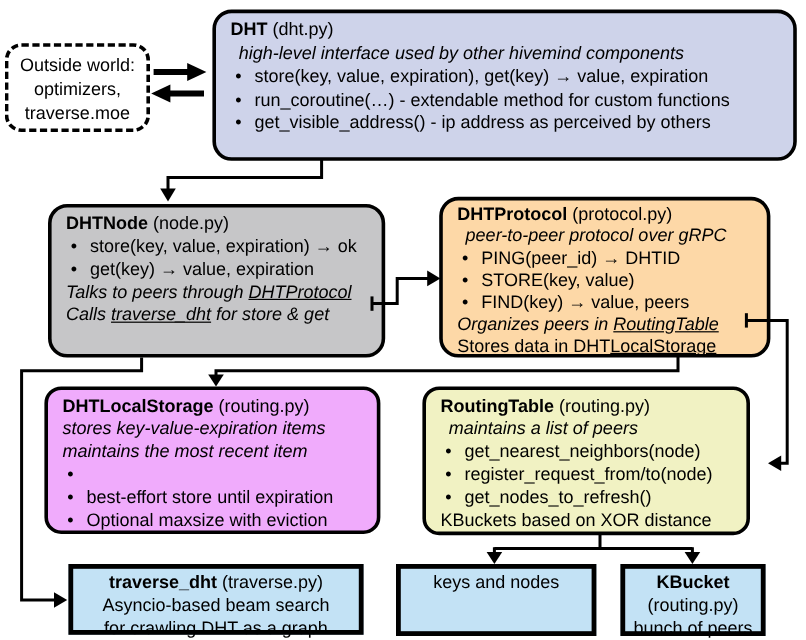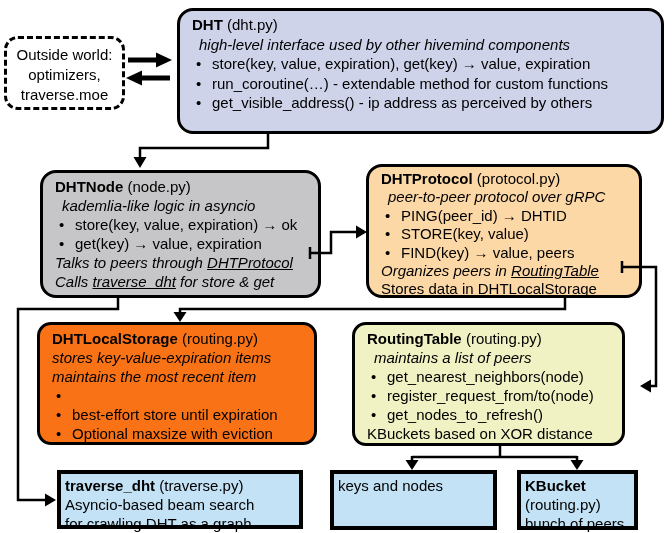--- a/index.html
+++ b/index.html
@@ -11,30 +11,30 @@
   .box{
     position:absolute;box-sizing:border-box;border:3.5px solid #000;
     border-radius:16px;padding:4px 10px 0 12px;line-height:19px;background:#fff;
   }
   .b{font-weight:bold;}
   .it{font-style:italic;}
   .u{text-decoration:underline;}
   .ind{padding-left:7px;}
   .row{display:flex;}
   .bu{width:16px;flex:0 0 16px;padding-left:4px;}
-  .center{}
+  .center{text-align:center;}
   .sq{border-radius:0;border-width:4px;padding:2px 4px;}
   #outside-box{
     left:4px;top:36px;width:121px;height:74px;border:3.5px dashed #000;
     border-radius:14px;text-align:center;padding:6px 2px 0 2px;line-height:20px;
   }
   #dht-box{left:177px;top:8px;width:487px;height:126px;background:#ced3ea;line-height:19.5px;}
   #node-box{left:40px;top:170px;width:281px;height:128px;background:#c6c6c8;}
   #protocol-box{left:366px;top:164px;width:276px;height:134px;background:#fdd8a7;line-height:18.4px;padding-top:3px;}
-  #storage-box{left:37px;top:322px;width:280px;height:123px;background:#f97316;border-radius:14px;}
+  #storage-box{left:37px;top:322px;width:280px;height:123px;background:#f0abfc;border-radius:14px;}
   #routing-box{left:352px;top:322px;width:273px;height:124px;background:#f1f2c3;border-radius:14px;}
   #traverse-box{left:57px;top:470px;width:246px;height:59px;background:#c3e2f5;white-space:nowrap;}
   #dhtid-box{left:330px;top:470px;width:167px;height:60px;background:#c3e2f5;white-space:nowrap;}
   #kbucket-box{left:517px;top:470px;width:121px;height:60px;background:#c3e2f5;white-space:nowrap;}
   #arrow-layer{position:absolute;left:0;top:0;width:672px;height:533px;pointer-events:none;}
   #arrow-layer path{fill:none;stroke:#000;stroke-width:2.5;}
   #arrow-layer path.fat{stroke-width:5;}
   #arrow-layer polygon{fill:#000;stroke:none;}
 </style>
 </head>
@@ -58,21 +58,20 @@
       <span>run_coroutine(…) - extendable method for custom functions</span>
     </div>
   <div class="row">
       <span class="bu">•</span>
       <span>get_visible_address() - ip address as perceived by others</span>
     </div>
 </div>
 
 <div class="box" id="node-box">
   <div><span class="b">DHTNode</span><span> (node.py)</span></div>
-  <div class="it ind">kademlia-like logic in asyncio</div>
   <div class="row">
       <span class="bu">•</span>
       <span>store(key, value, expiration) → ok</span>
     </div>
   <div class="row">
       <span class="bu">•</span>
       <span>get(key) → value, expiration</span>
     </div>
   <div class="it"><span>Talks to peers through </span><span class="u">DHTProtocol</span></div>
   <div class="it"><span>Calls </span><span class="u">traverse_dht</span><span> for store &amp; get</span></div>

